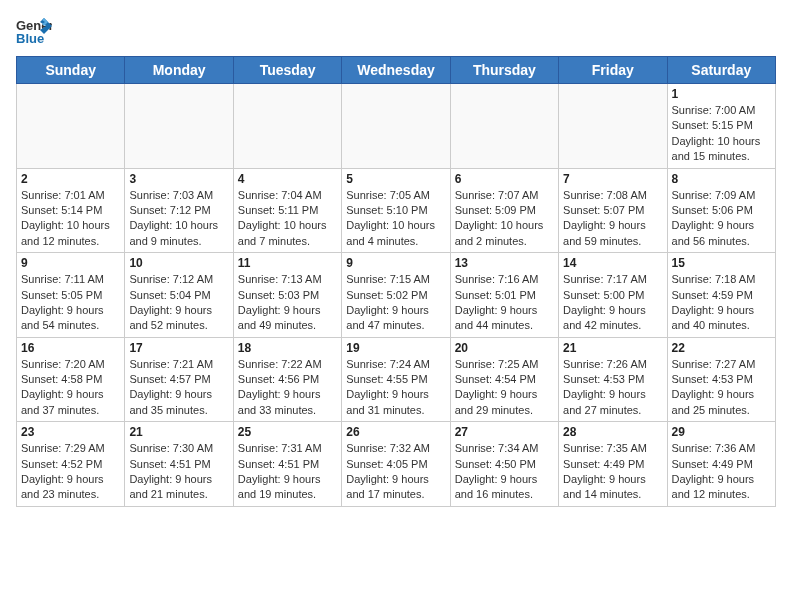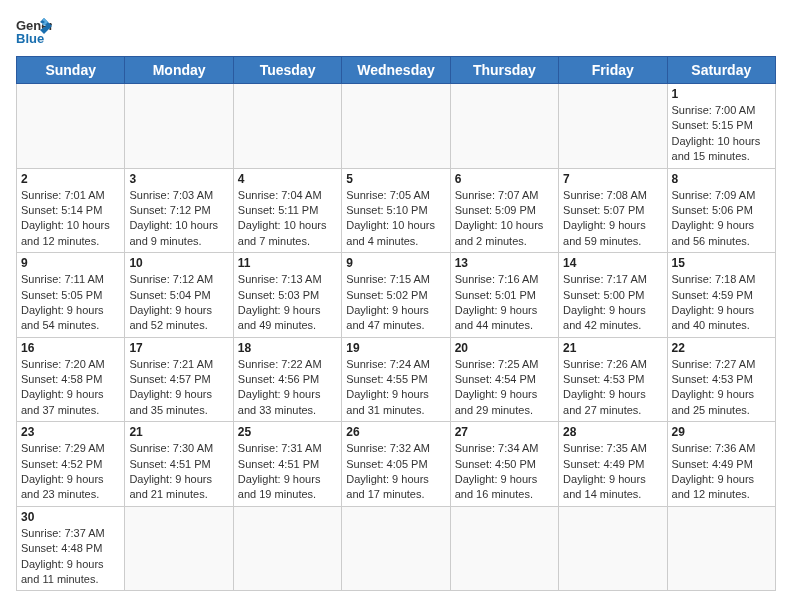--- a/index.html
+++ b/index.html
@@ -324,30 +324,15 @@
 and 14 minutes.</div>
           </td>
           <td>
             <span class="day-num">29</span>
             <div class="day-info">Sunrise: 7:36 AM
 Sunset: 4:49 PM
 Daylight: 9 hours
 and 12 minutes.</div>
           </td>
         </tr>
-        <tr>
-          <td>
-            <span class="day-num">30</span>
-            <div class="day-info">Sunrise: 7:37 AM
-Sunset: 4:48 PM
-Daylight: 9 hours
-and 11 minutes.</div>
-          </td>
-          <td class="empty"></td>
-          <td class="empty"></td>
-          <td class="empty"></td>
-          <td class="empty"></td>
-          <td class="empty"></td>
-          <td class="empty"></td>
-        </tr>
       </tbody>
   </table>
 </div>
 
 </body></html>

